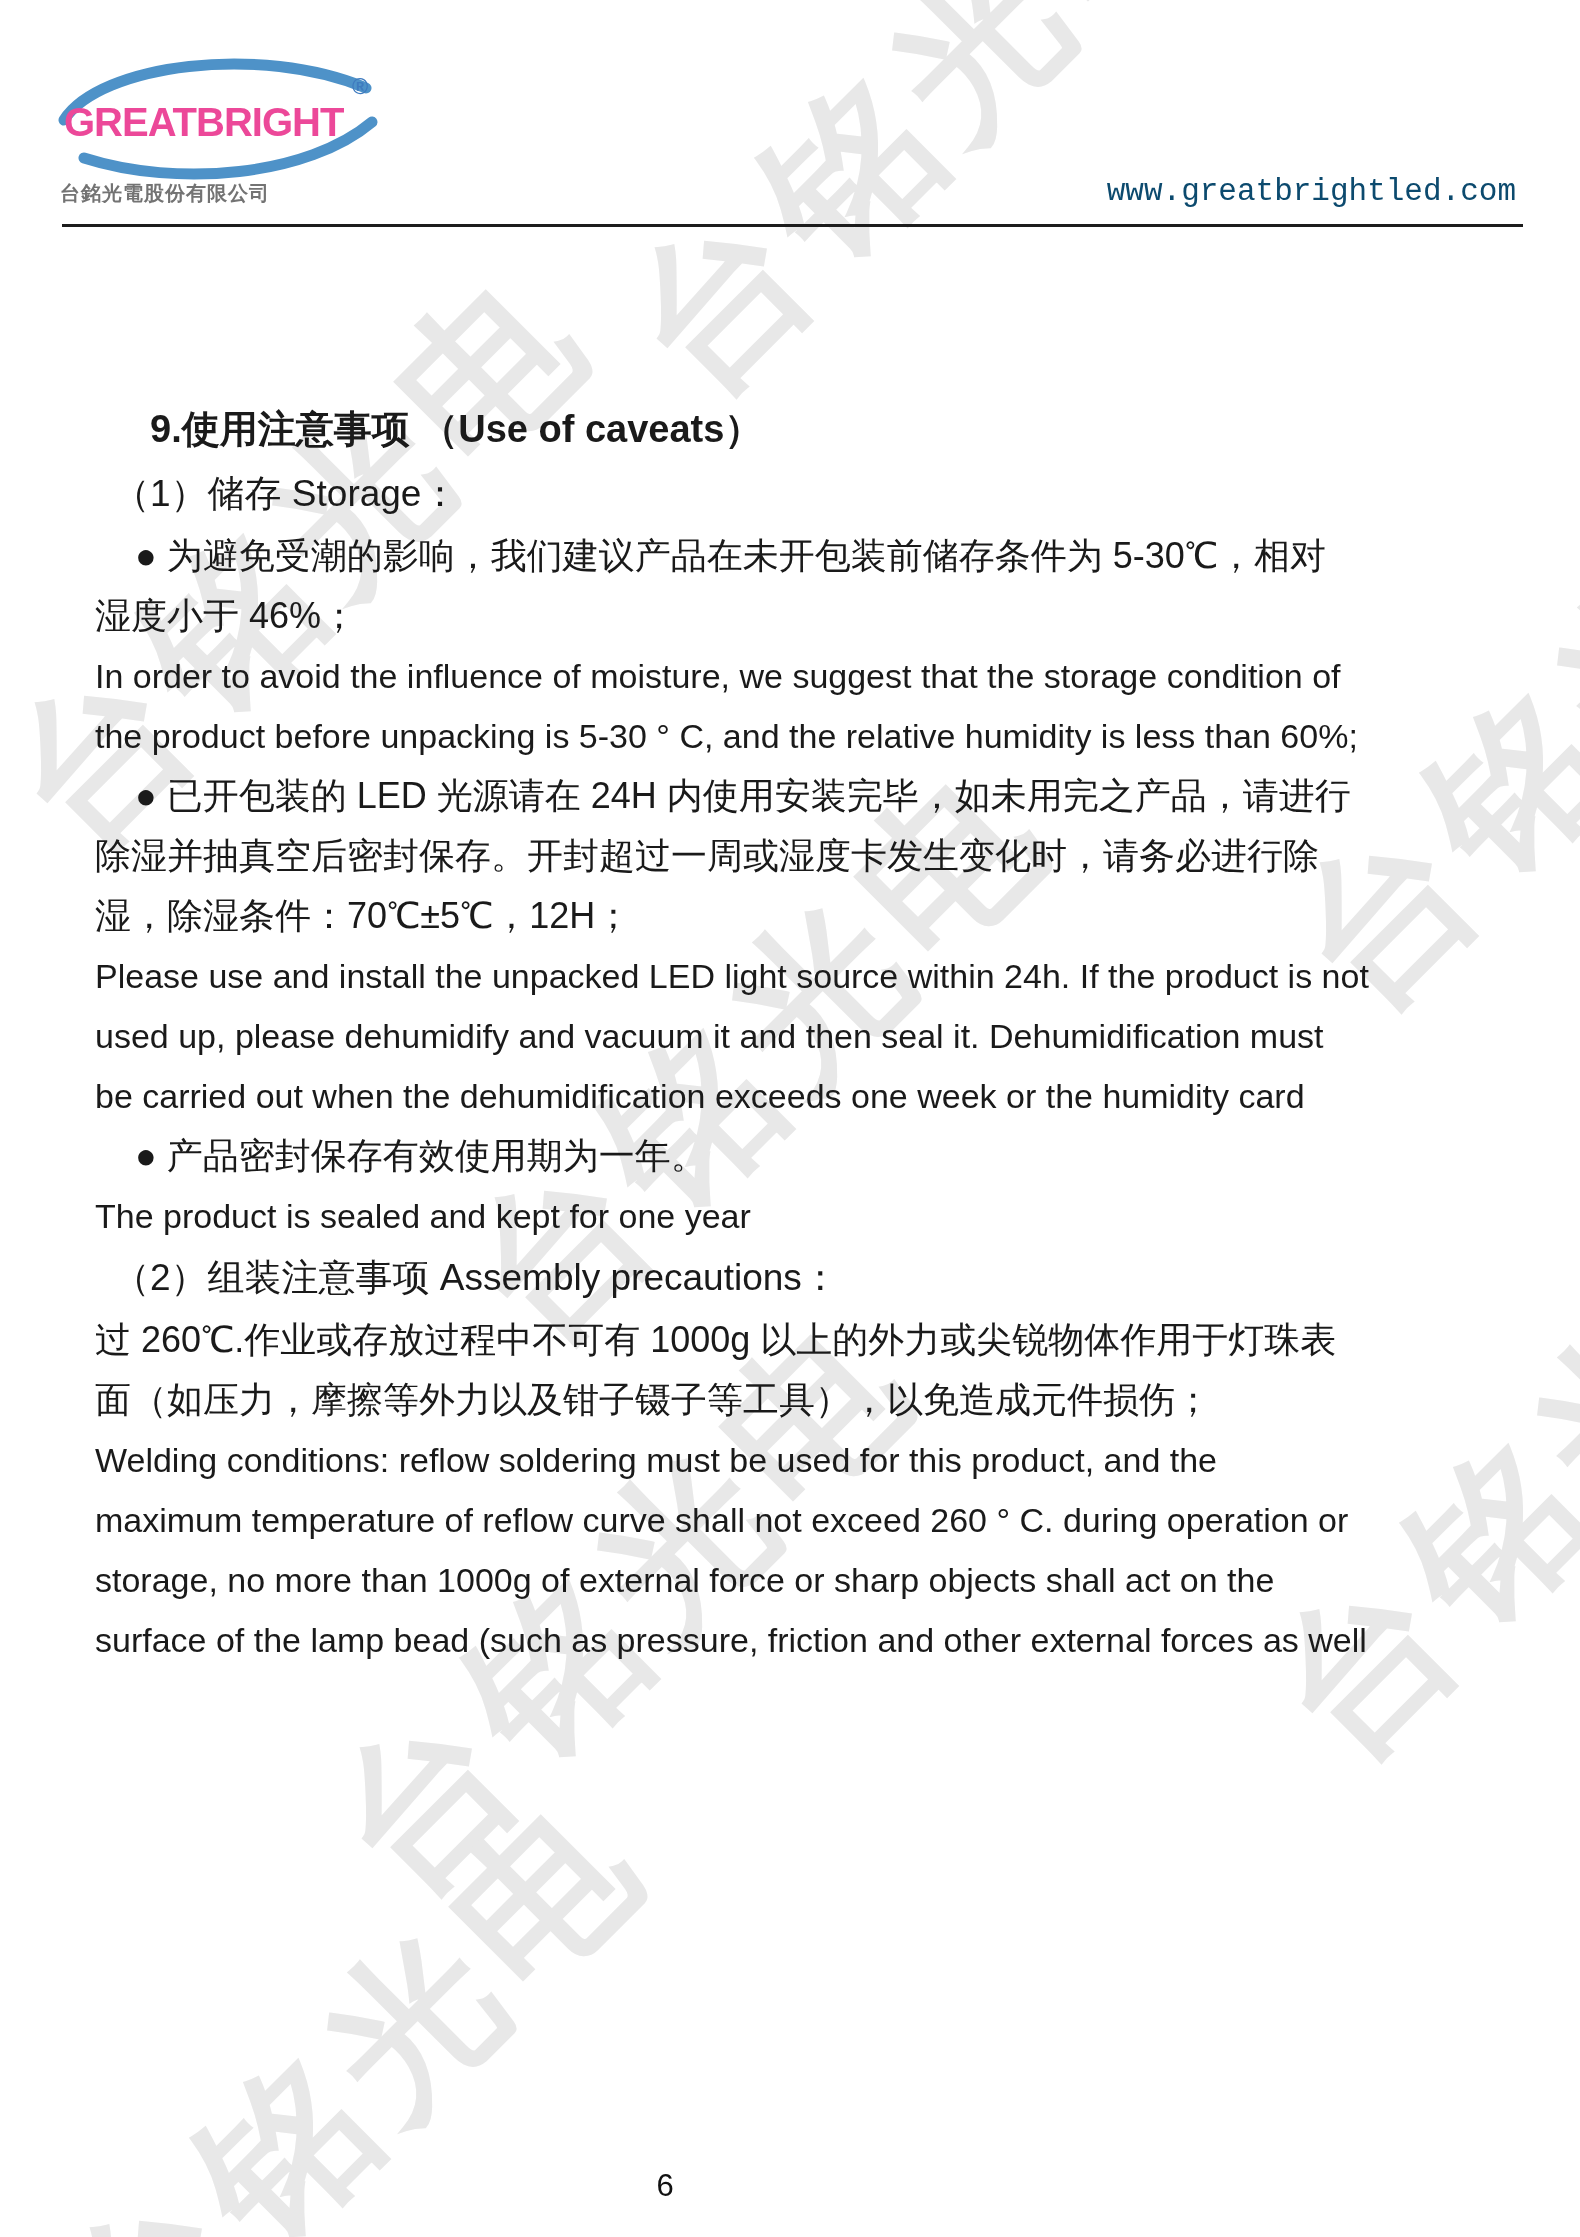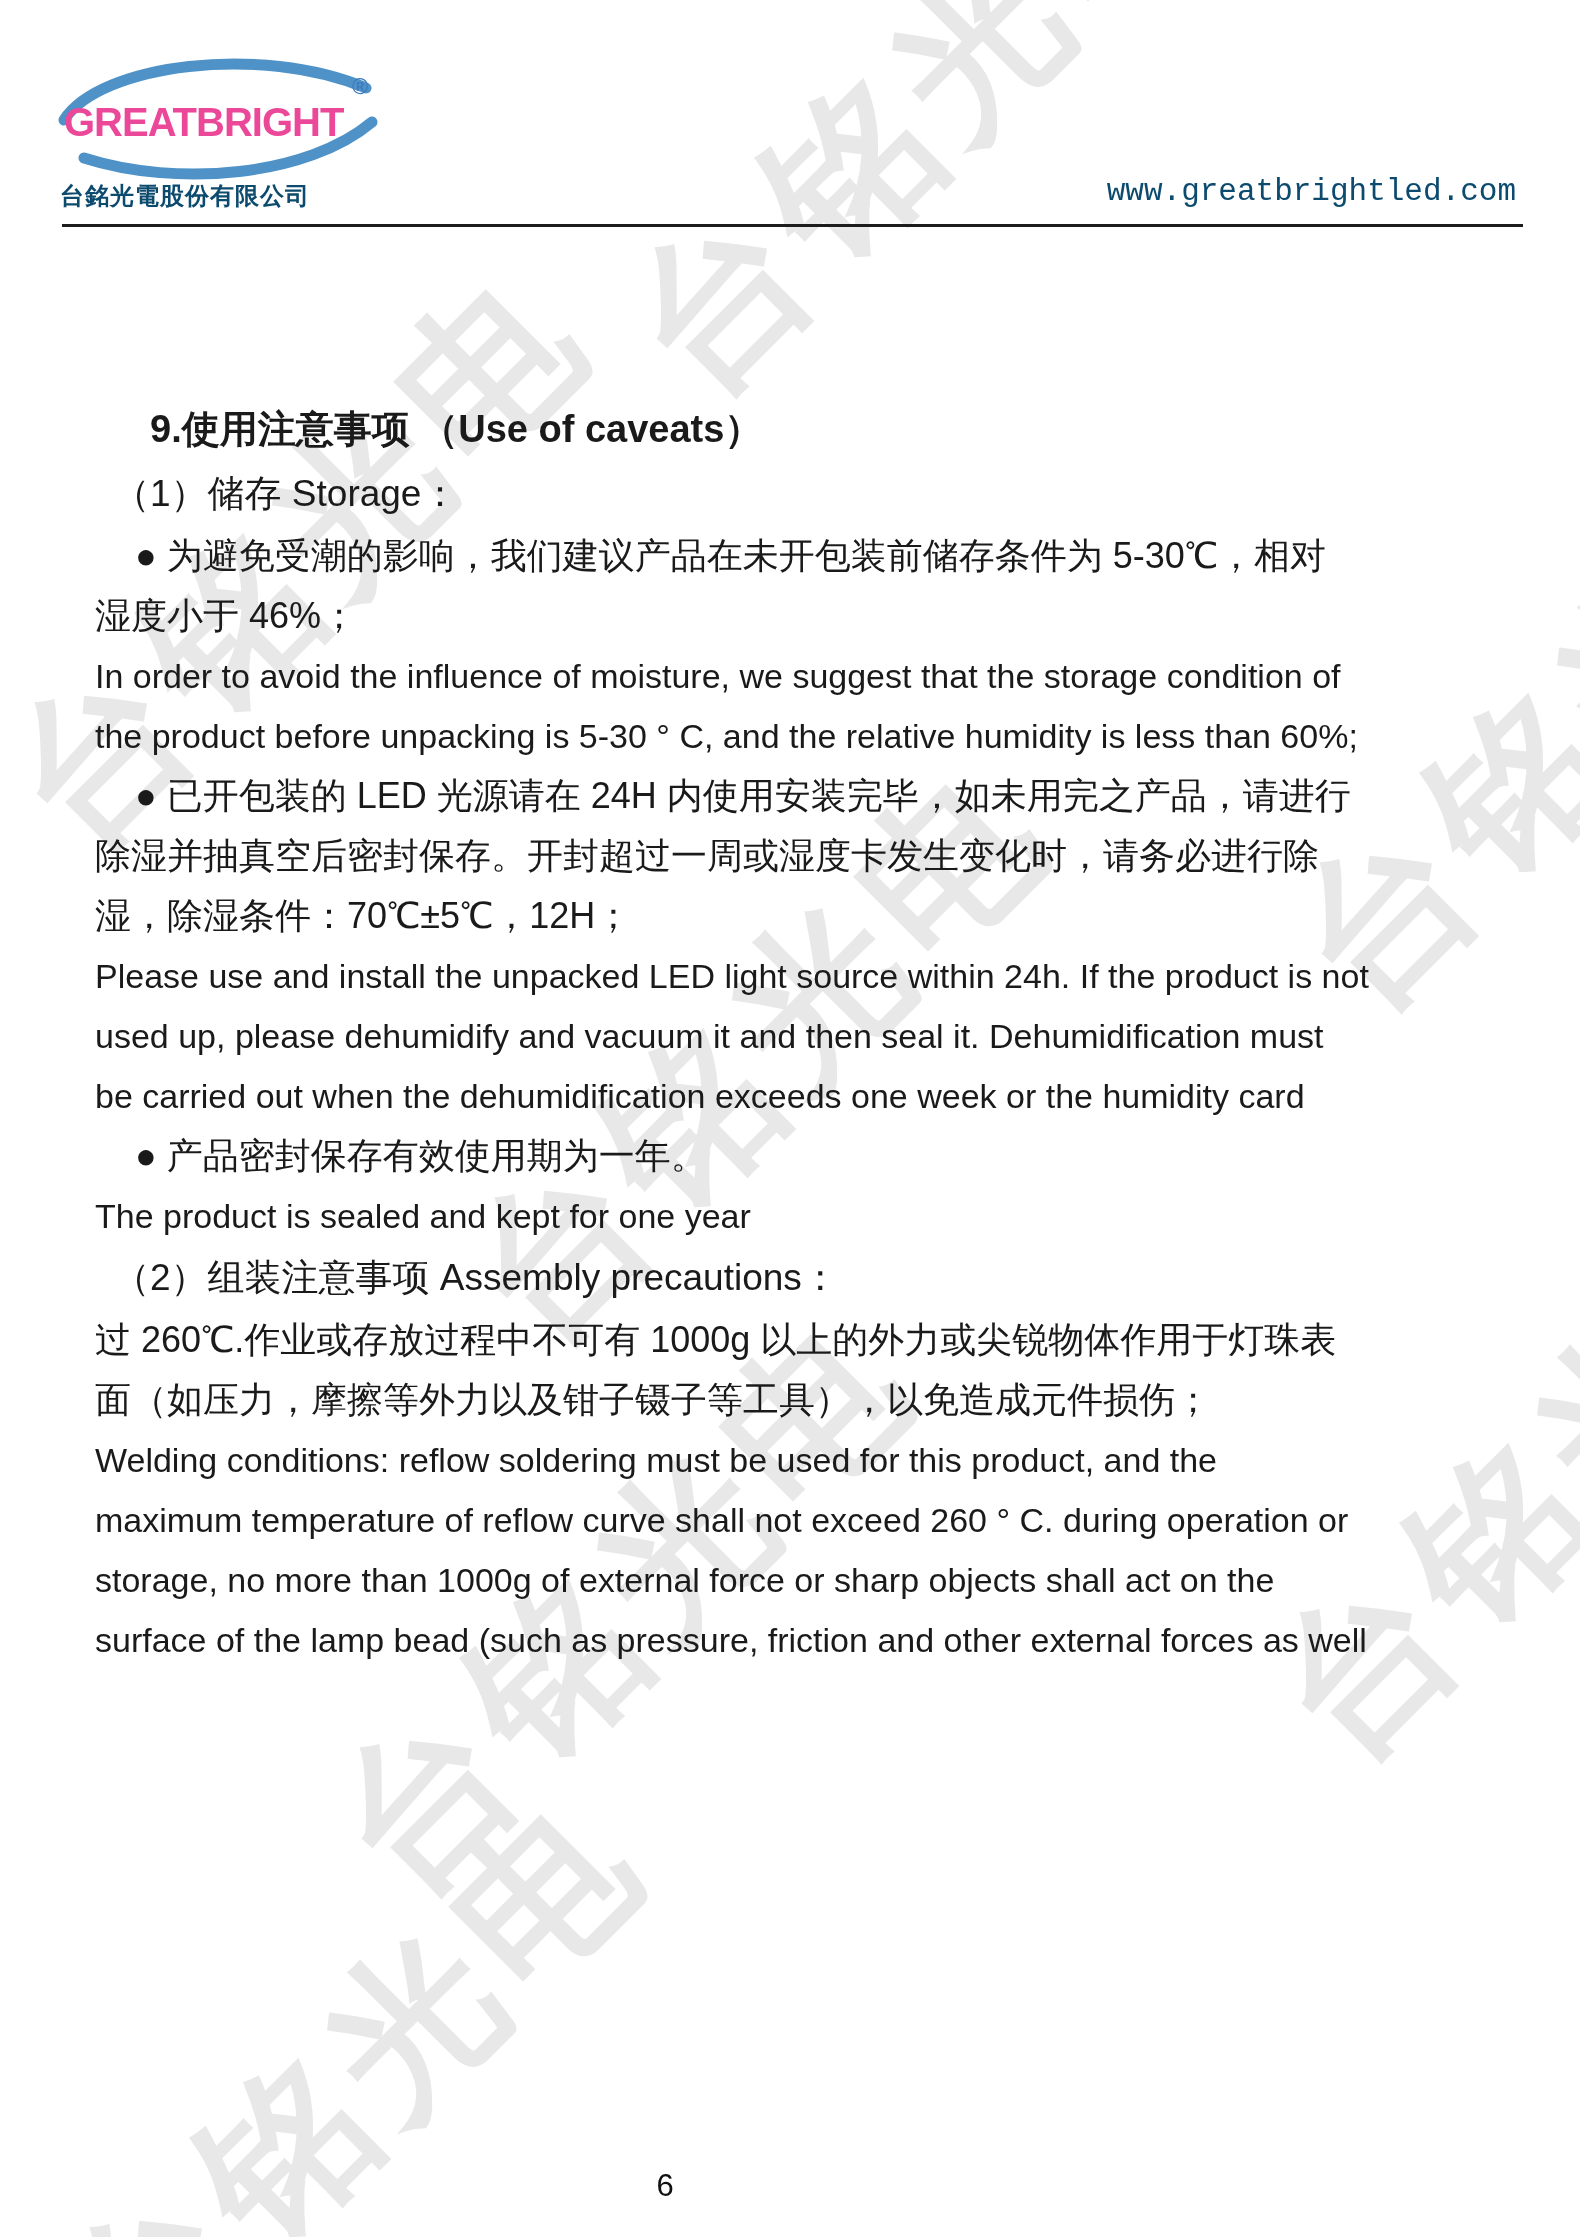--- a/index.html
+++ b/index.html
@@ -27,21 +27,21 @@
   
   .logo{position:absolute;left:56px;top:48px;width:330px;height:140px;z-index:1;}
   .logo svg{position:absolute;left:0;top:0;}
   .logo-text{
     position:absolute;left:8px;top:52px;
     font-size:40px;font-weight:800;letter-spacing:-1px;color:#ec4899;
   }
   .logo-reg{position:absolute;left:296px;top:26px;font-size:22px;font-weight:700;color:#3f7bbf;}
   .company{
     position:absolute;left:60px;top:180px;z-index:1;
-    font-size:24px;font-weight:700;color:#0c4a6e;letter-spacing:1px;white-space:nowrap;
+    font-size:20px;font-weight:700;color:#737373;letter-spacing:1px;white-space:nowrap;
   }
   .website{
     position:absolute;right:64px;top:174px;z-index:1;
     font-family:Liberation Mono, monospace;font-size:31px;color:#0c4a6e;white-space:nowrap;
   }
   .hr{position:absolute;left:62px;right:57px;top:224px;height:3px;background:#1c1c1c;z-index:1;}
 
   
   .docbody{position:absolute;left:95px;top:396px;right:92px;z-index:1;}
   .line{height:60px;line-height:60px;font-size:36px;white-space:nowrap;}

